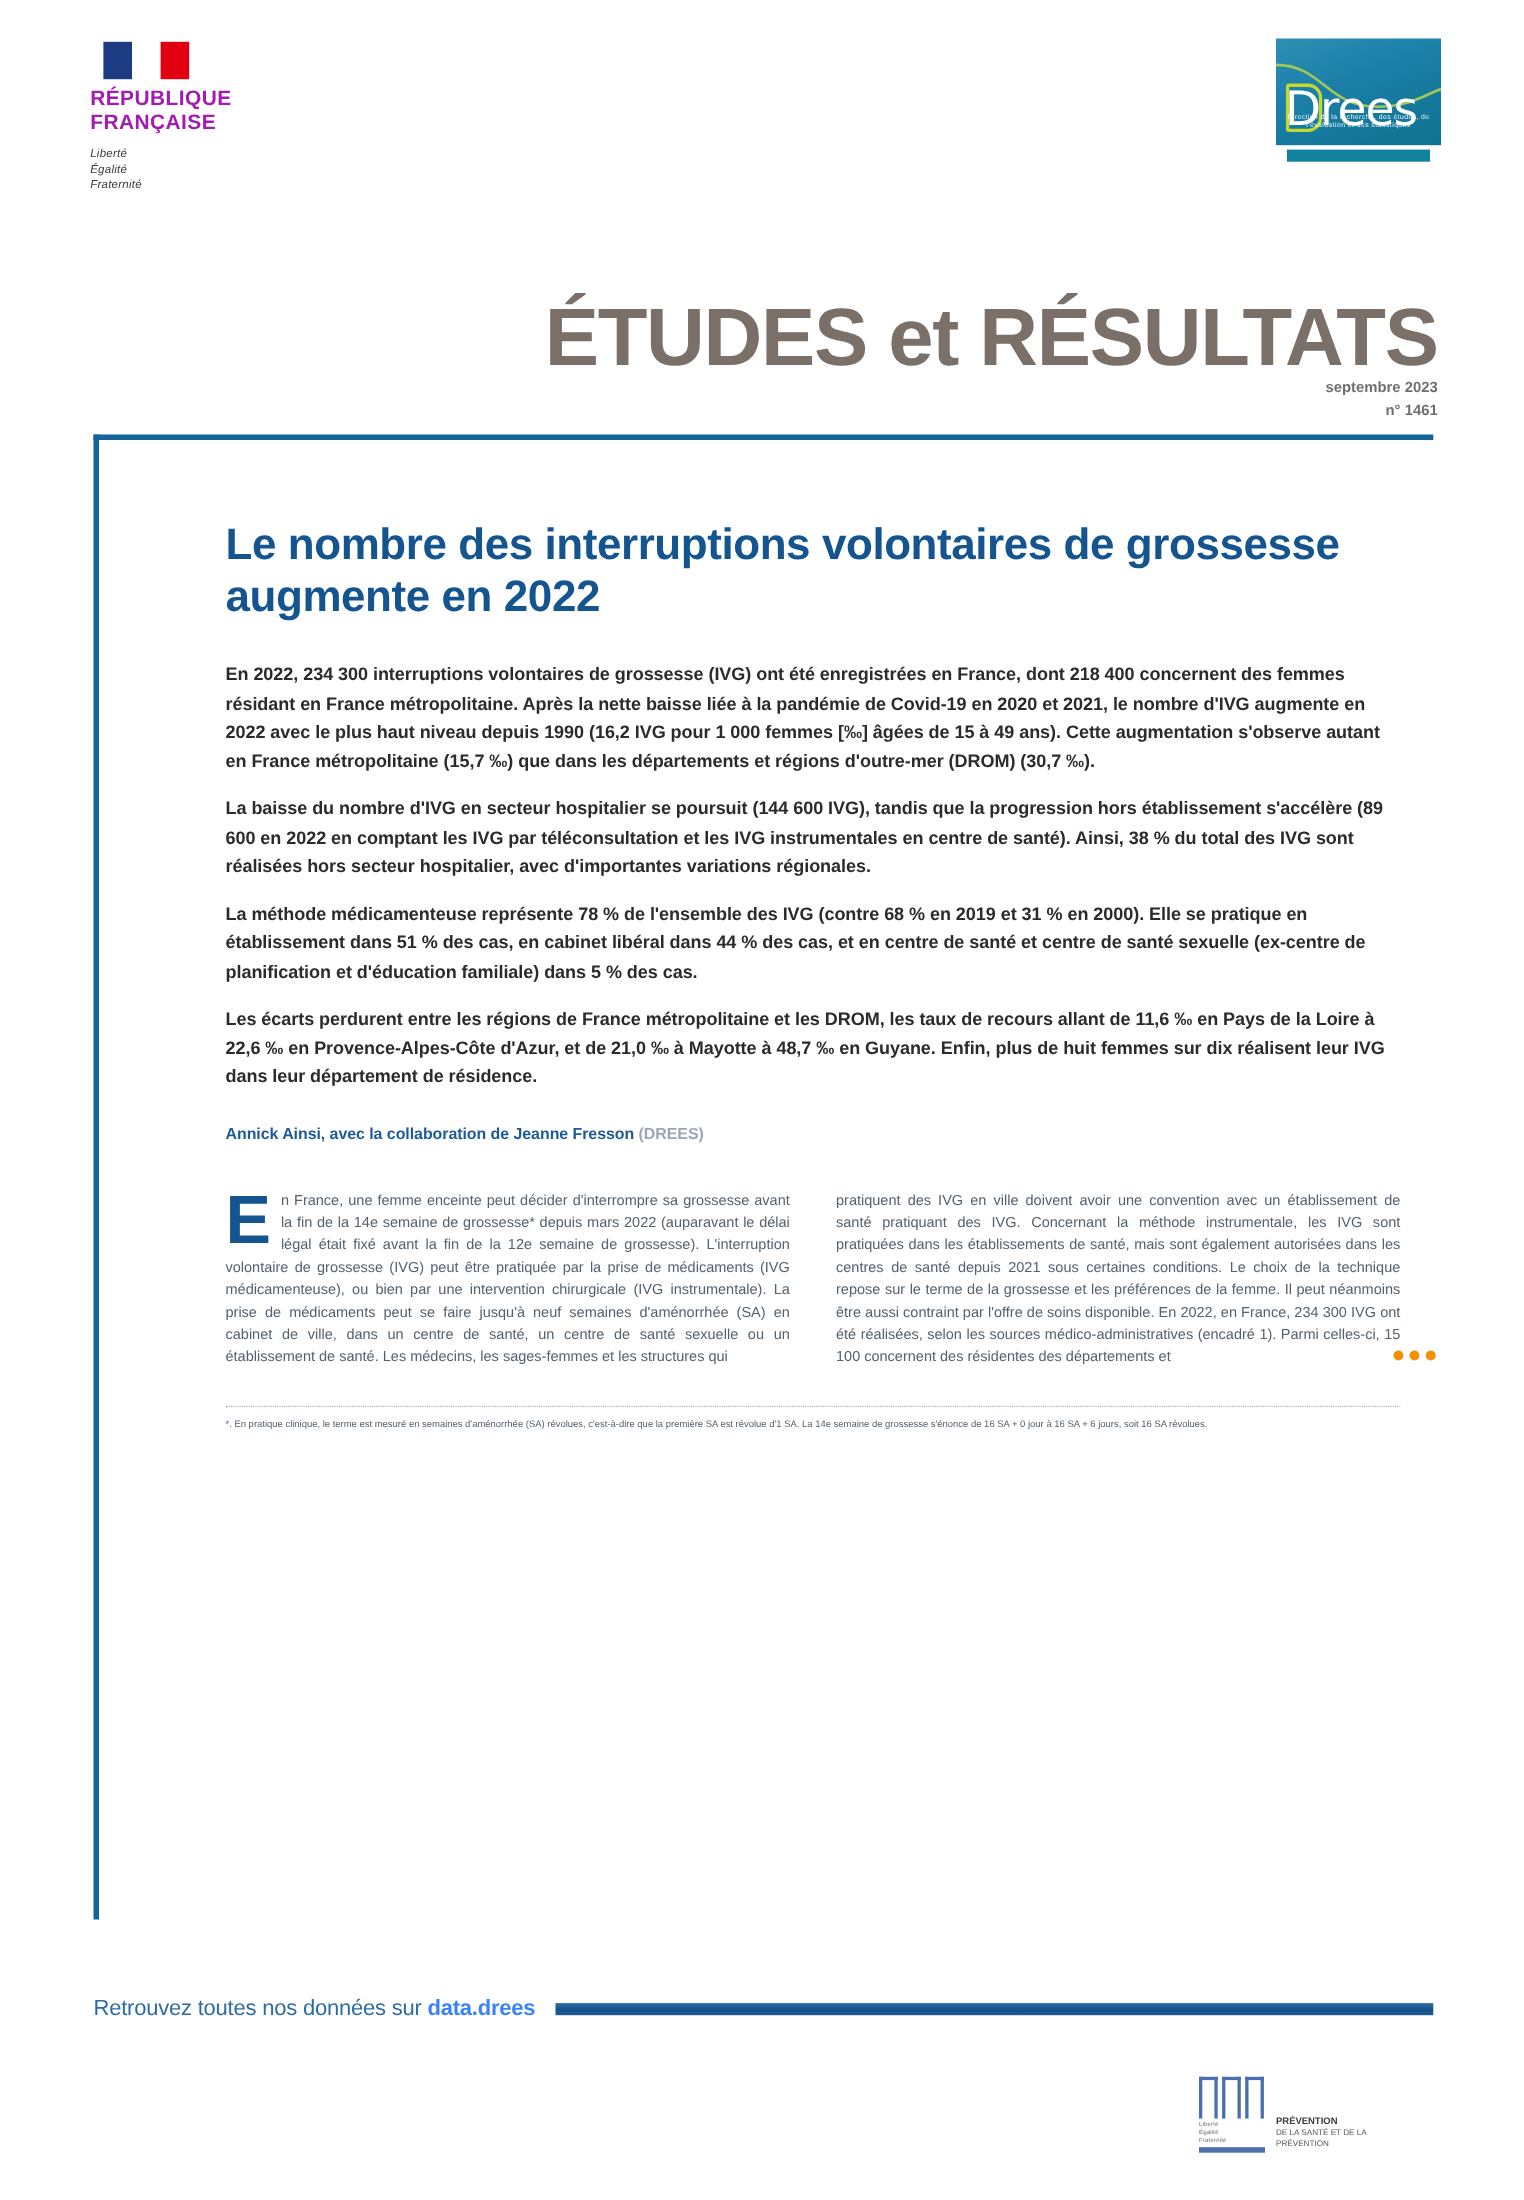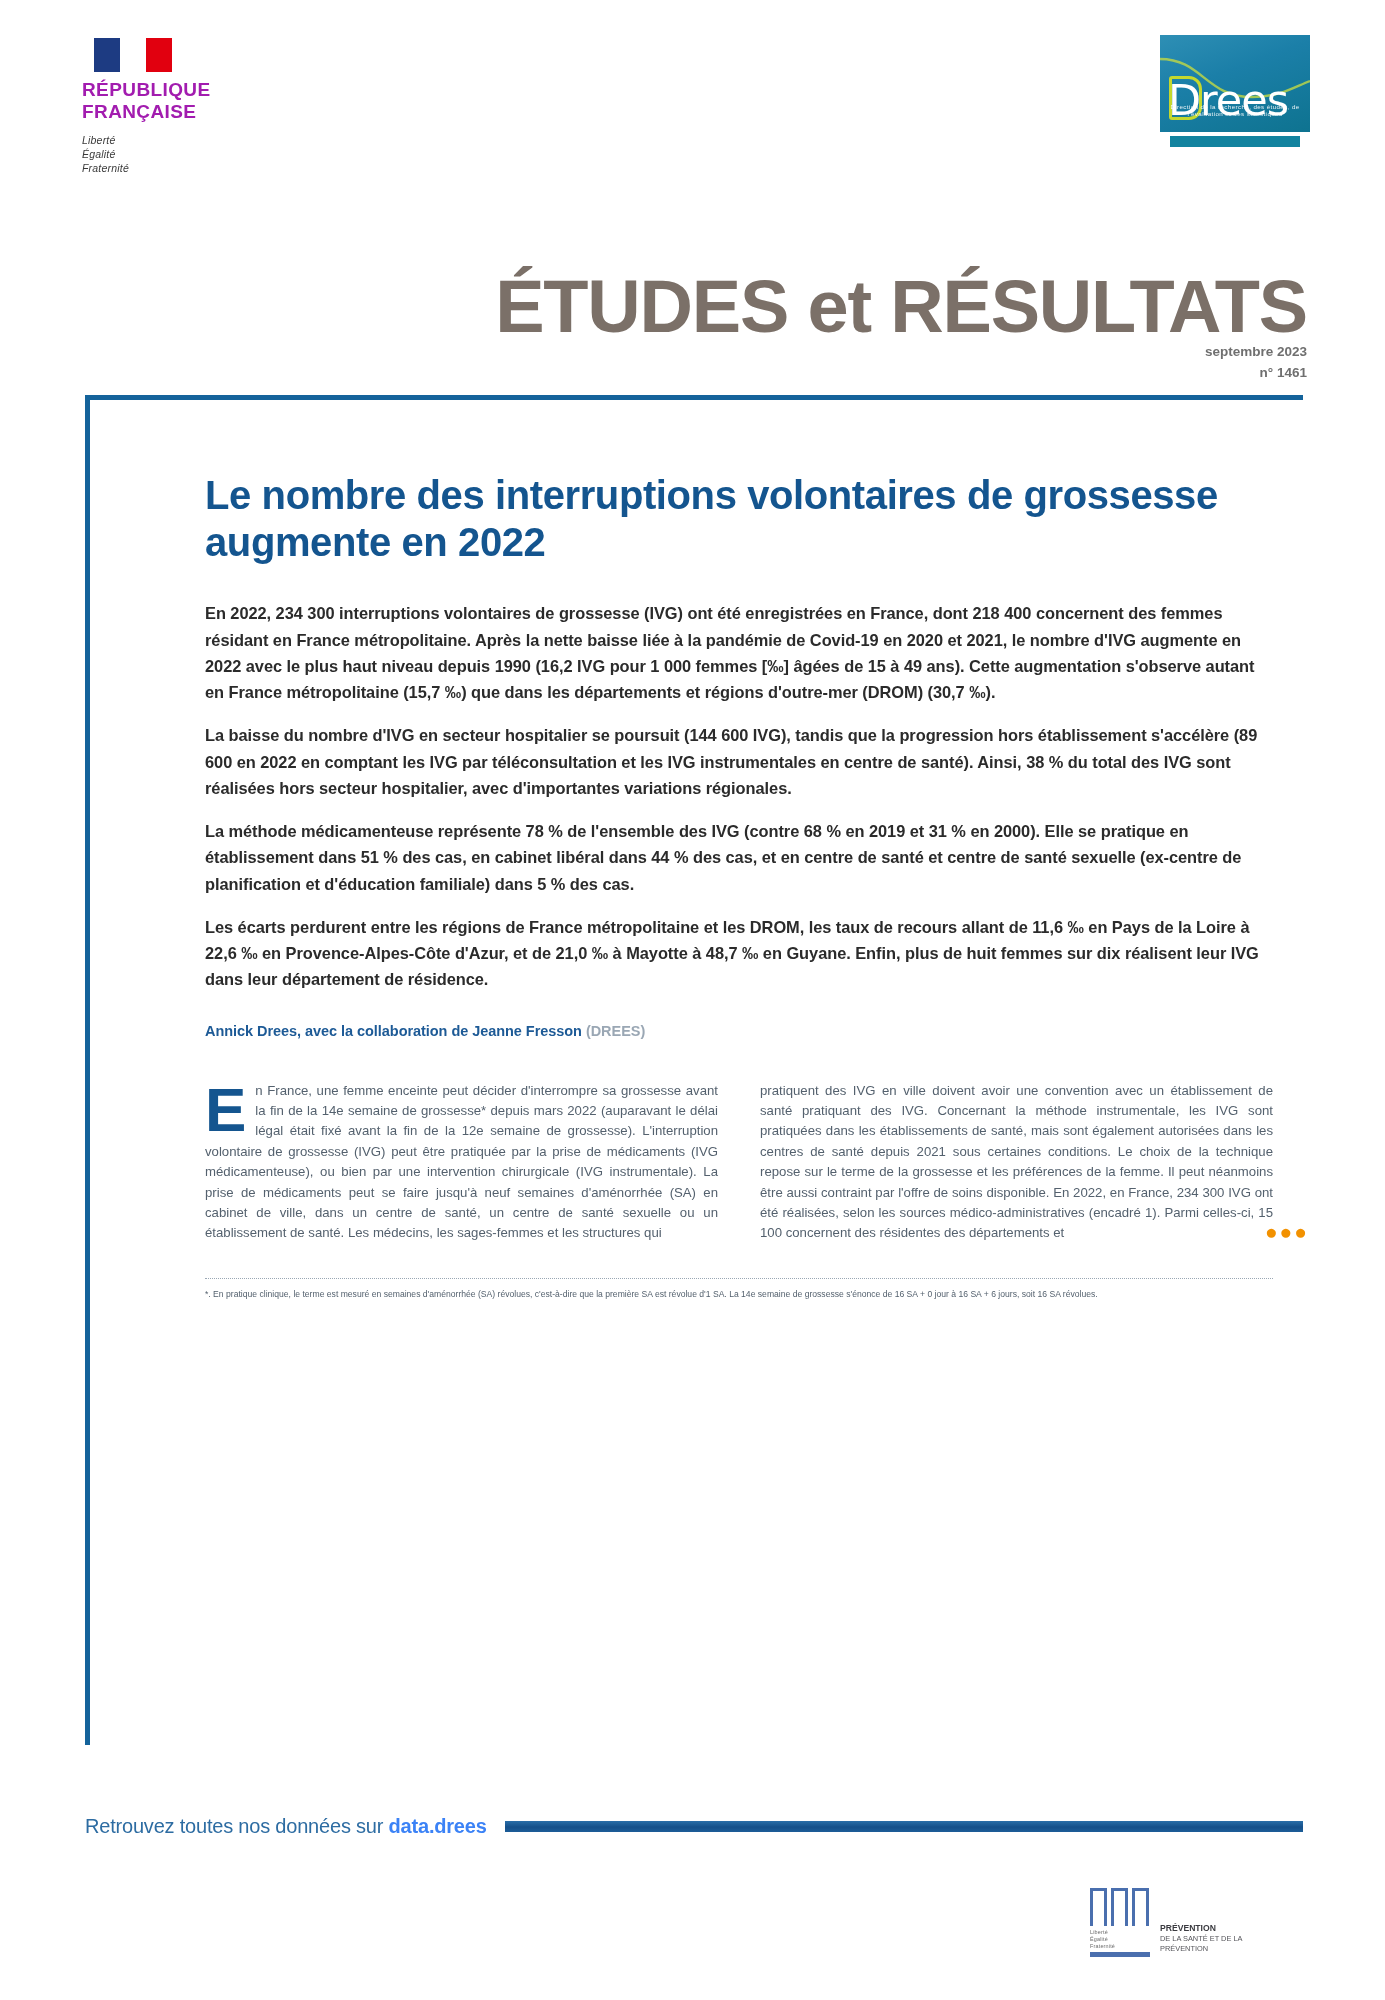--- a/index.html
+++ b/index.html
@@ -360,21 +360,21 @@
     <h1 class="article-title">Le nombre des interruptions volontaires de grossesse augmente en 2022</h1>
 
     <div class="chapo">
       <p>En 2022, 234 300 interruptions volontaires de grossesse (IVG) ont été enregistrées en France, dont 218 400 concernent des femmes résidant en France métropolitaine. Après la nette baisse liée à la pandémie de Covid-19 en 2020 et 2021, le nombre d'IVG augmente en 2022 avec le plus haut niveau depuis 1990 (16,2 IVG pour 1 000 femmes [‰] âgées de 15 à 49 ans). Cette augmentation s'observe autant en France métropolitaine (15,7 ‰) que dans les départements et régions d'outre-mer (DROM) (30,7 ‰).</p>
       <p>La baisse du nombre d'IVG en secteur hospitalier se poursuit (144 600 IVG), tandis que la progression hors établissement s'accélère (89 600 en 2022 en comptant les IVG par téléconsultation et les IVG instrumentales en centre de santé). Ainsi, 38 % du total des IVG sont réalisées hors secteur hospitalier, avec d'importantes variations régionales.</p>
       <p>La méthode médicamenteuse représente 78 % de l'ensemble des IVG (contre 68 % en 2019 et 31 % en 2000). Elle se pratique en établissement dans 51 % des cas, en cabinet libéral dans 44 % des cas, et en centre de santé et centre de santé sexuelle (ex-centre de planification et d'éducation familiale) dans 5 % des cas.</p>
       <p>Les écarts perdurent entre les régions de France métropolitaine et les DROM, les taux de recours allant de 11,6 ‰ en Pays de la Loire à 22,6 ‰ en Provence-Alpes-Côte d'Azur, et de 21,0 ‰ à Mayotte à 48,7 ‰ en Guyane. Enfin, plus de huit femmes sur dix réalisent leur IVG dans leur département de résidence.</p>
     </div>
 
     <div class="byline">
-      <span>Annick Drees, avec la collaboration de Jeanne Fresson</span>
+      <span>Annick Ainsi, avec la collaboration de Jeanne Fresson</span>
       <span class="affil">(DREES)</span>
     </div>
 
     <div class="body-columns">
       <div class="body-col">
         <span class="dropcap">E</span>
         <p>n France, une femme enceinte peut décider d'interrompre sa grossesse avant la fin de la 14e semaine de grossesse* depuis mars 2022 (auparavant le délai légal était fixé avant la fin de la 12e semaine de grossesse). L'interruption volontaire de grossesse (IVG) peut être pratiquée par la prise de médicaments (IVG médicamenteuse), ou bien par une intervention chirurgicale (IVG instrumentale). La prise de médicaments peut se faire jusqu'à neuf semaines d'aménorrhée (SA) en cabinet de ville, dans un centre de santé, un centre de santé sexuelle ou un établissement de santé. Les médecins, les sages-femmes et les structures qui</p>
       </div>
       <div class="body-col">
         <p>pratiquent des IVG en ville doivent avoir une convention avec un établissement de santé pratiquant des IVG. Concernant la méthode instrumentale, les IVG sont pratiquées dans les établissements de santé, mais sont également autorisées dans les centres de santé depuis 2021 sous certaines conditions. Le choix de la technique repose sur le terme de la grossesse et les préférences de la femme. Il peut néanmoins être aussi contraint par l'offre de soins disponible.

